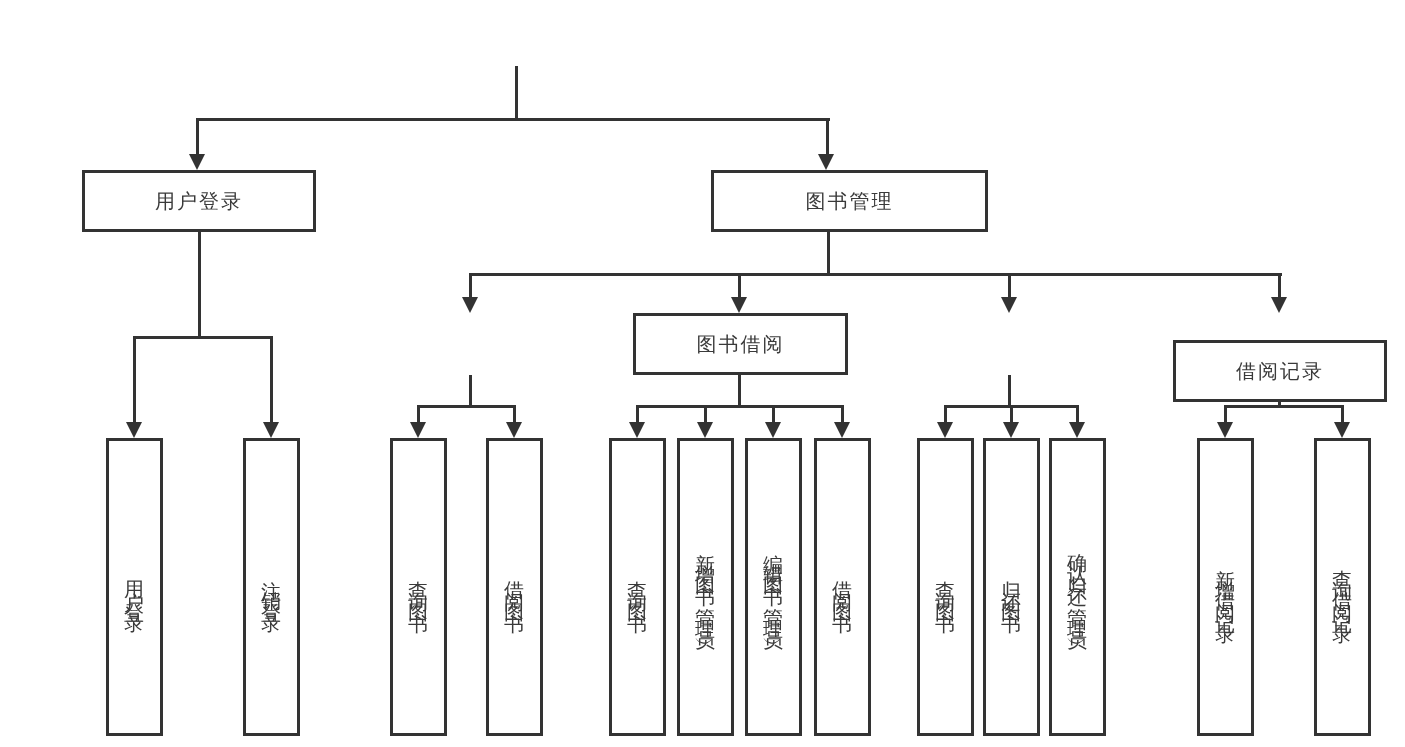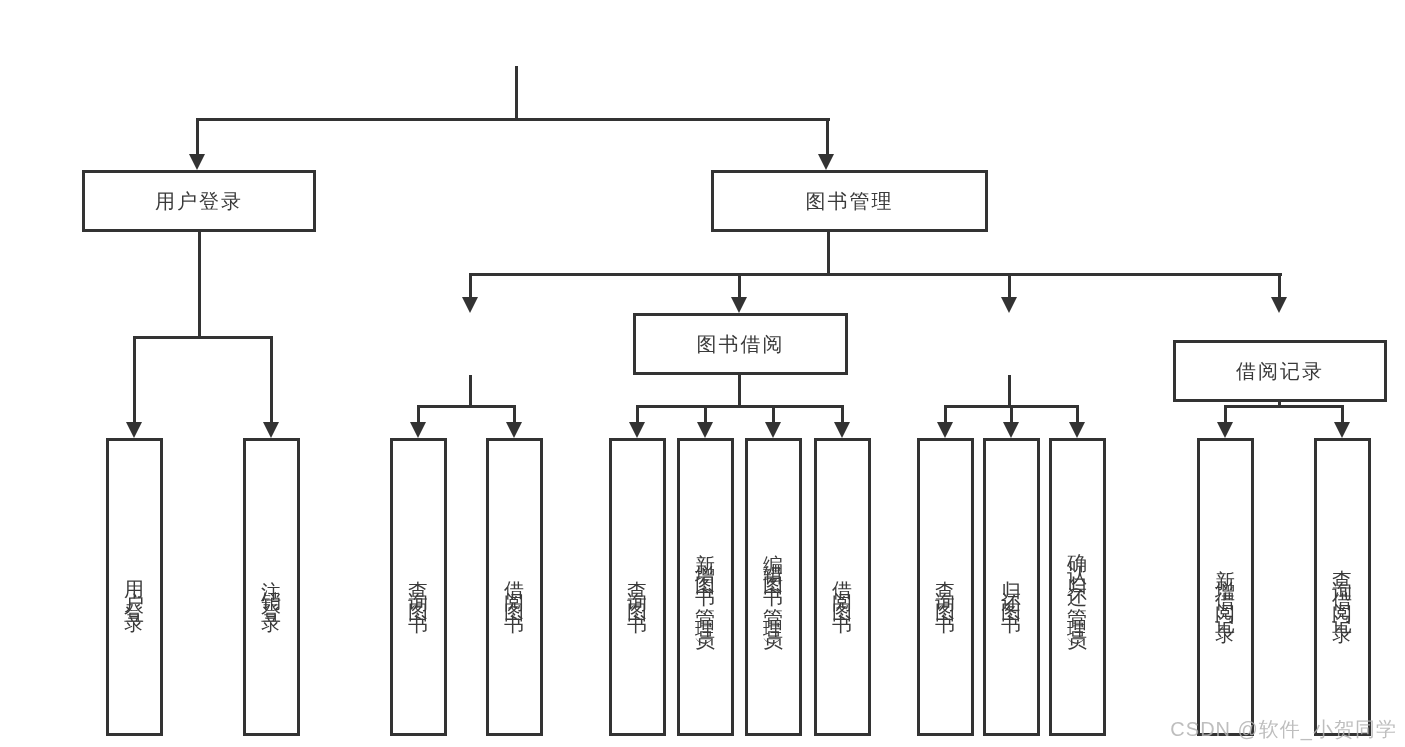--- a/index.html
+++ b/index.html
@@ -163,15 +163,14 @@
     <span class="vtext">确认归还（管理员）</span>
   </div>
 
   <div class="vbox" style="left:1197px;">
     <span class="vtext">新增借阅记录</span>
   </div>
   <div class="vbox" style="left:1314px;">
     <span class="vtext">查询借阅记录</span>
   </div>
 
-  <div class="watermark">CSDN @软件_小贺同学</div>
 
 </div>
 
 </body></html>

